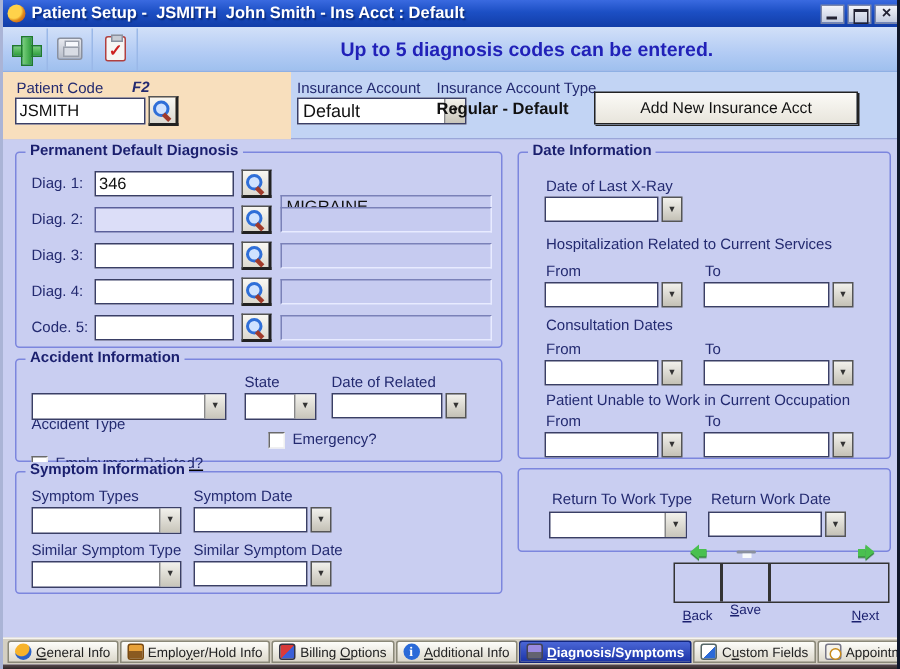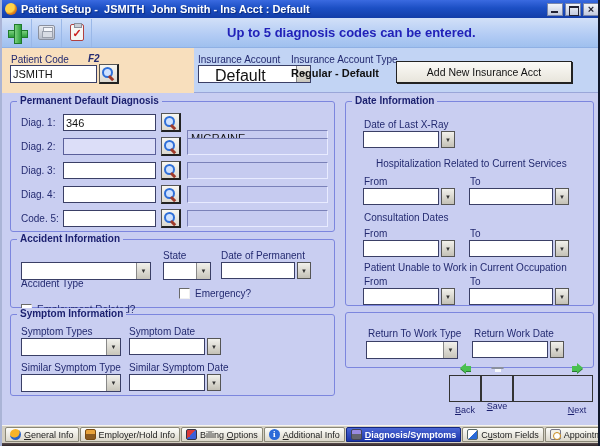--- a/index.html
+++ b/index.html
@@ -66,21 +66,21 @@
   .ico-mag::before { content:""; position:absolute; left:0; top:0; width:7px; height:7px;
     border:2px solid #2f6fd8; border-radius:50%; background:#cfe2ff; }
   .ico-mag::after { content:""; position:absolute; left:8px; top:8px; width:6px; height:3px;
     background:#a03a2a; transform:rotate(45deg); transform-origin:0 0; }
   .navs { position:absolute; left:124px; top:66px; display:flex; gap:7px;
     color:#7b74e6; font-size:10px; font-weight:bold; }
   .nav-g { cursor:default; letter-spacing:-2px; }
   .nav-first { border-left:2px solid #7b74e6; padding-left:1px; }
   .nav-last { border-right:2px solid #7b74e6; padding-right:1px; }
   .combo { position:absolute; background:#fff; border:1px solid #3a3f66; display:flex; }
-  .combo-text { flex:1; font-size:16px; color:#111; padding:1px 16px; overflow:hidden; white-space:nowrap; }
+  .combo-text { flex:1; font-size:12px; color:#111; padding:1px 3px; overflow:hidden; white-space:nowrap; }
   .combo-btn { width:14px; background:linear-gradient(180deg,#f2f1ec,#c8c5ba);
     border-left:1px solid #888; display:flex; align-items:center; justify-content:center; flex:none; }
   .combo-btn::after { content:"▼"; font-size:6px; color:#333; }
   .datef { position:absolute; display:flex; gap:2px; }
   .datef .din { background:#fff; border:1px solid #3a3f66; height:17px; flex:1; }
   .datef .dbtn { width:14px; height:17px; background:linear-gradient(180deg,#f2f1ec,#c4c1b6);
     border:1px solid #555; display:flex; align-items:center; justify-content:center; flex:none; }
   .datef .dbtn::after { content:"▼"; font-size:6px; color:#333; }
   .bold-val { font-size:11px; font-weight:bold; color:#111; position:absolute; }
   .big-btn { position:absolute; background:linear-gradient(180deg,#fbfaf6,#e8e5dc);
@@ -241,21 +241,21 @@
             <span class="ico-mag"></span>
           </span>
         <span class="ro" style="left:176px; top:0; width:141px; height:17px;"></span>
       </div>
     </div>
 
     <div class="group" style="left:8px; top:146px; width:325px; height:69px;">
       <span class="legend">Accident Information</span>
       <span class="lbl" style="left:10px; top:10px;margin-top:28px;">Accident Type</span>
       <span class="lbl" style="left:152px; top:10px;">State</span>
-      <span class="lbl" style="left:210px; top:10px;">Date of Permanent</span>
+      <span class="lbl" style="left:210px; top:10px;">Date of Related</span>
       <div class="combo" style="left:10px; top:22px; width:130px; height:18px;">
         <span class="combo-text"></span>
         <span class="combo-btn"></span>
       </div>
       <div class="combo" style="left:152px; top:22px; width:48px; height:18px;">
         <span class="combo-text"></span>
         <span class="combo-btn"></span>
       </div>
       <div class="datef" style="left:210px; top:22px; width:90px;">
         <span class="din"></span>
@@ -295,21 +295,21 @@
       </div>
     </div>
 
     <div class="group" style="left:343px; top:8px; width:249px; height:205px;">
       <span class="legend">Date Information</span>
       <span class="lbl" style="left:18px; top:17px;">Date of Last X-Ray</span>
       <div class="datef" style="left:17px; top:29px; width:92px;">
         <span class="din"></span>
         <span class="dbtn"></span>
       </div>
-      <span class="lbl" style="left:30px; top:56px;">Hospitalization Related to Current Services</span>
+      <span class="lbl" style="left:18px; top:56px;">Hospitalization Related to Current Services</span>
       <span class="lbl" style="left:18px; top:74px;">From</span>
       <span class="lbl" style="left:124px; top:74px;">To</span>
       <div class="datef" style="left:17px; top:86px; width:92px;">
         <span class="din"></span>
         <span class="dbtn"></span>
       </div>
       <div class="datef" style="left:123px; top:86px; width:100px;">
         <span class="din"></span>
         <span class="dbtn"></span>
       </div>

